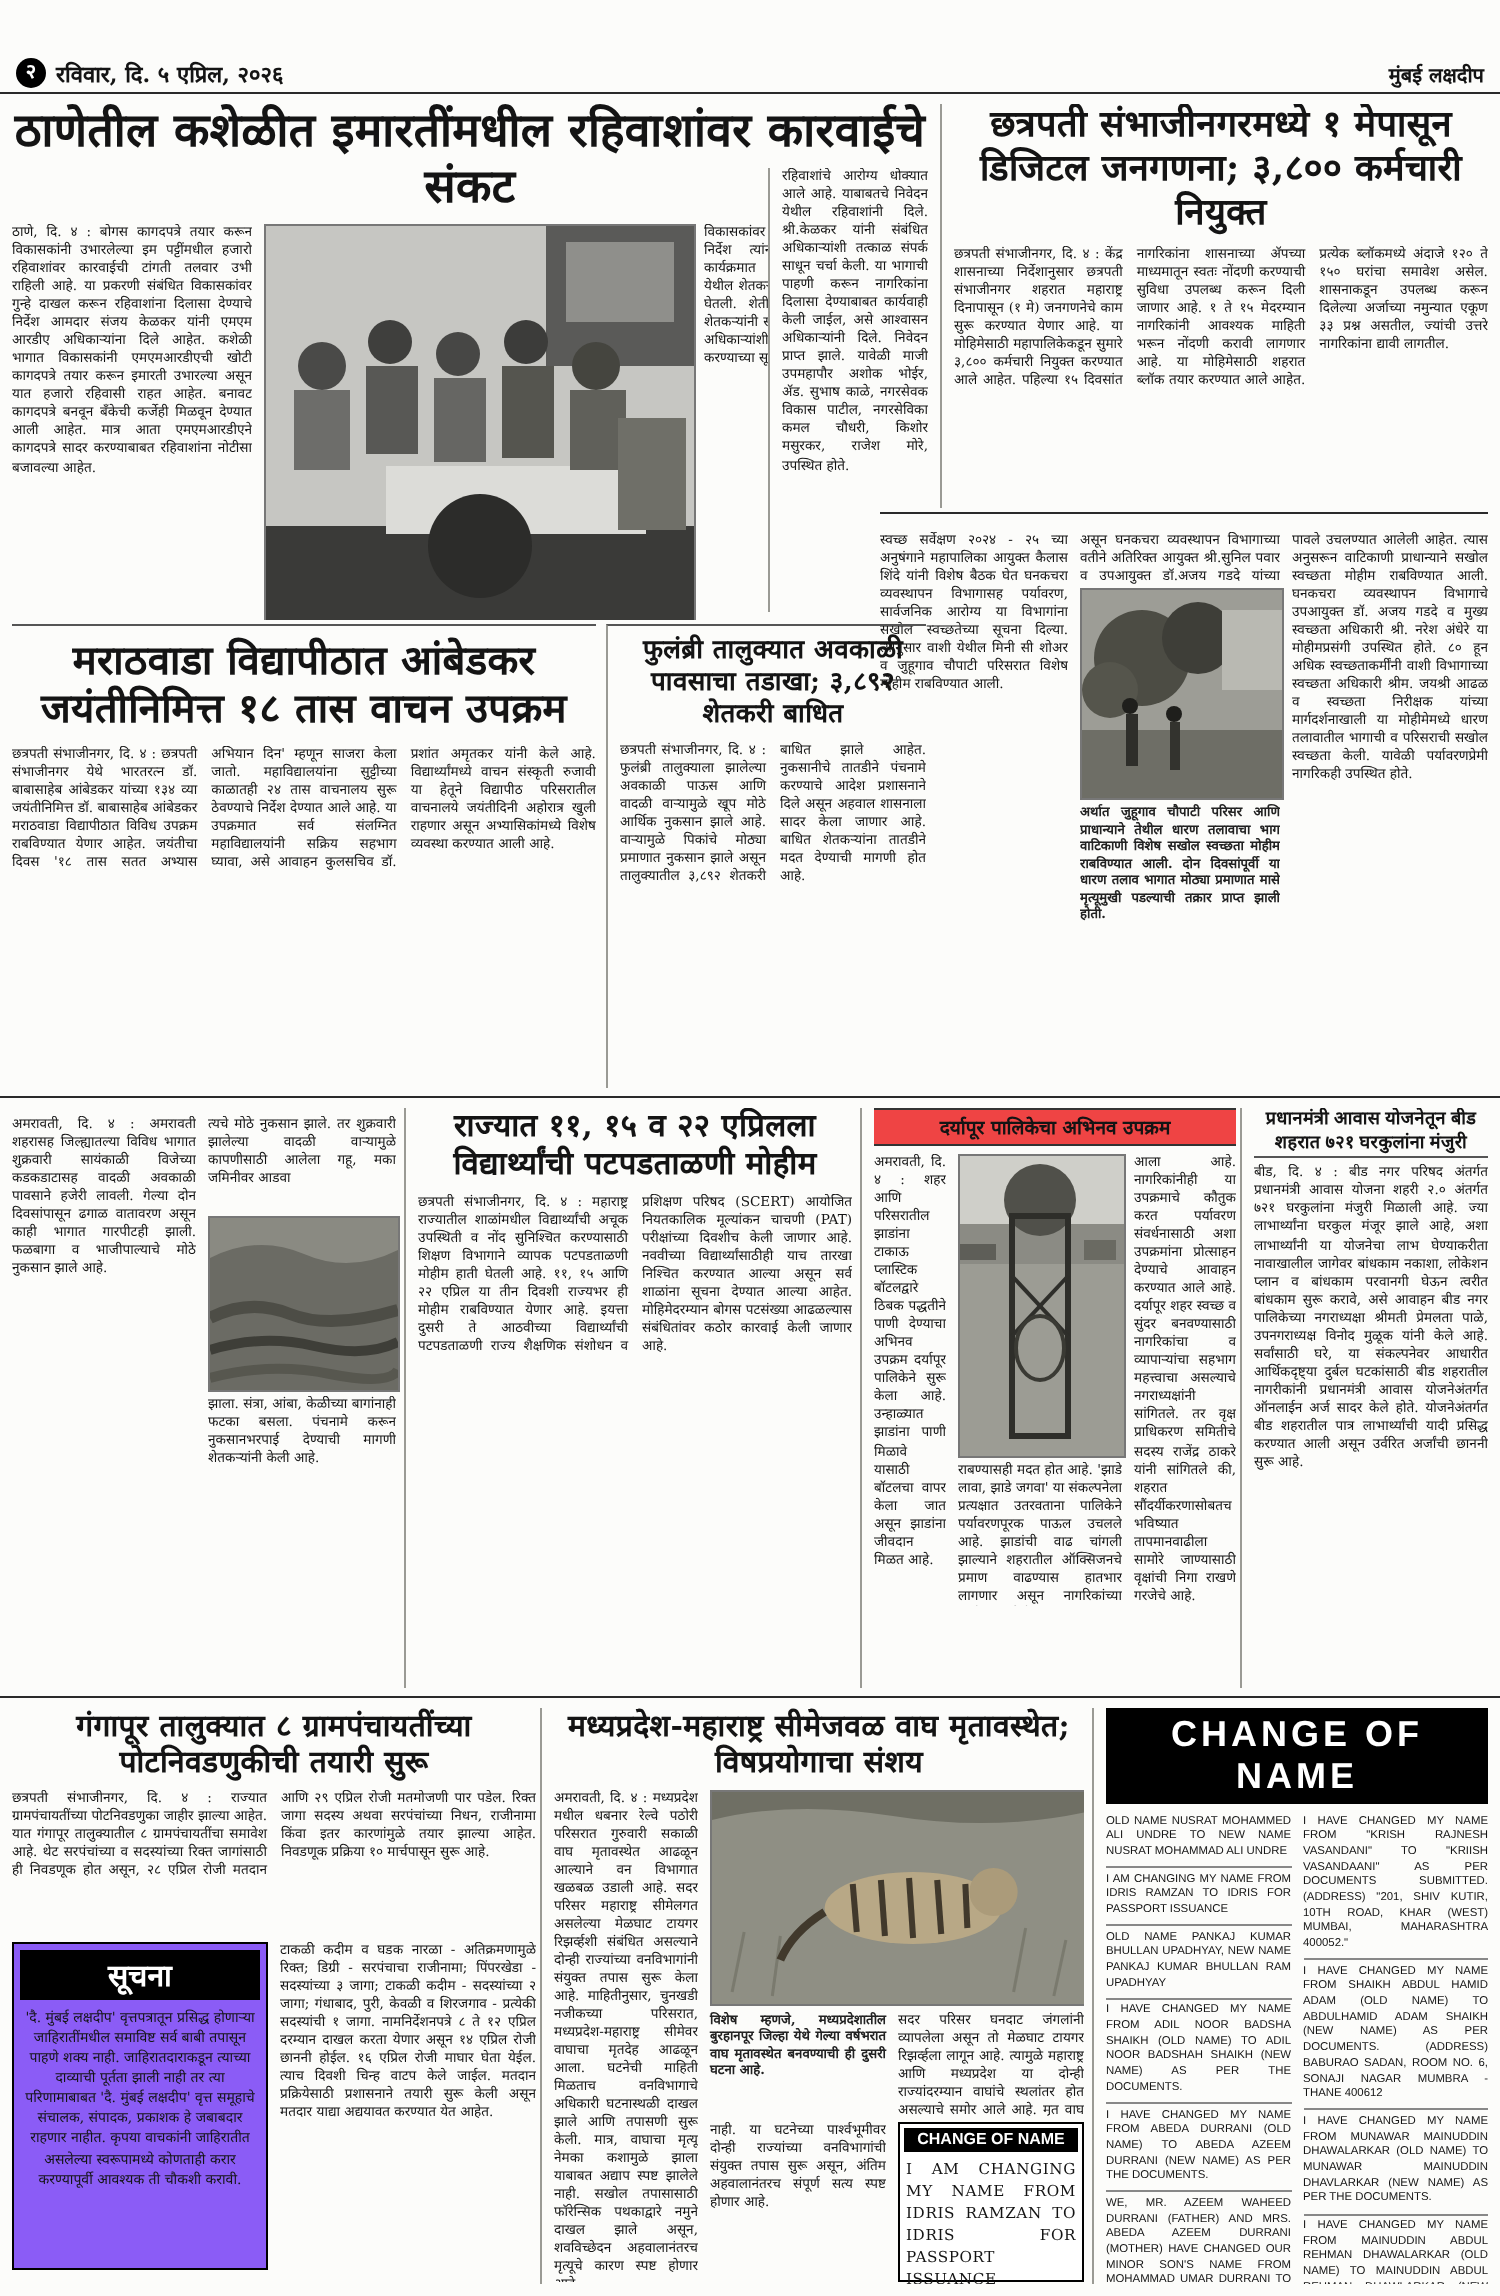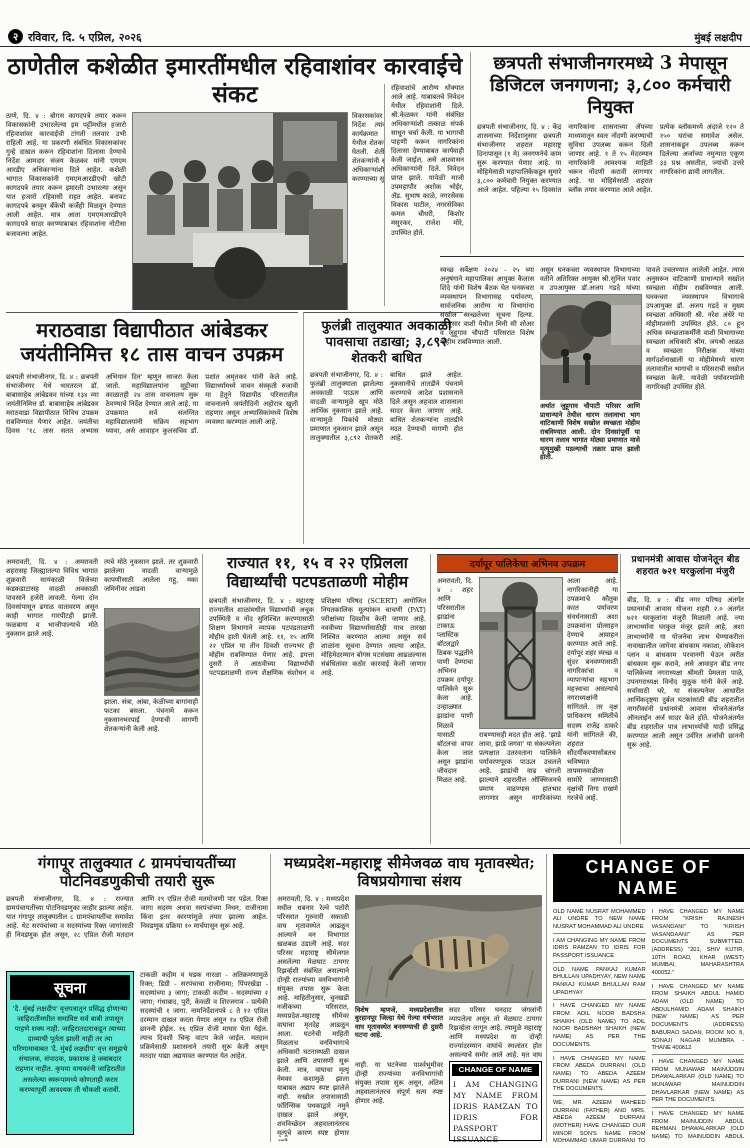--- a/index.html
+++ b/index.html
@@ -21,32 +21,32 @@
   .art{position:absolute;overflow:hidden;box-sizing:border-box;}
   .hl{font-weight:bold;text-align:center;line-height:1.22;letter-spacing:.2px;}
   .hl-a{font-size:23px;}
   .hl-b{font-size:18px;}
   .hl-c{font-size:17px;}
   .hl-d{font-size:20px;}
   .hl-e{font-size:13px;}
   .hl-f{font-size:15.5px;}
   .hl-sm{font-size:9px;line-height:1.3;}
   .kicker{font-size:9.5px;font-weight:bold;text-align:center;border-top:1px solid #333;border-bottom:1px solid #333;
-    padding:2px 0;margin-bottom:3px;background:#c2410c;}
+    padding:2px 0;margin-bottom:3px;background:#ef4444;}
   .bt{font-size:6.8px;line-height:1.33;text-align:justify;overflow:hidden;}
   .cols2{column-count:2;column-gap:7px;}
   .cols3{column-count:3;column-gap:7px;}
   .frow{display:flex;gap:6px;}
   figure{margin:0;}
   .photo{background:#b9b9b4;border:.5px solid #777;overflow:hidden;}
   .photo svg{display:block;width:100%;height:100%;}
   .cap{font-size:6.6px;line-height:1.3;text-align:justify;font-weight:bold;color:#222;}
   .vline{border-left:1px solid #9a9a94;padding-left:6px;}
   
-  .suchana{border:1.6px solid #000;padding:3px;box-sizing:border-box;background:#5eead4;}
+  .suchana{border:1.6px solid #000;padding:3px;box-sizing:border-box;background:#8b5cf6;}
   .suchana-title{background:#000;color:#fff;font-size:15px;font-weight:bold;text-align:center;padding:2px 0 3px;}
   .suchana-body{font-size:7px;line-height:1.45;text-align:center;padding:4px 2px;}
   
   .con-banner{background:#000;color:#fff;font-family:"Liberation Sans",sans-serif;font-weight:bold;
     font-size:18px;text-align:center;letter-spacing:2px;padding:3px 0;}
   .con-list{column-count:2;column-gap:6px;margin-top:3px;}
   .con-item{font-family:"Liberation Sans",sans-serif;font-size:5.7px;line-height:1.35;text-align:justify;
     border-bottom:.8px solid #888;padding:2.5px 0;break-inside:avoid;}
   .con-small{border:1.2px solid #000;box-sizing:border-box;background:#fff;padding:2px;}
   .con-small-title{background:#000;color:#fff;font-family:"Liberation Sans",sans-serif;font-weight:bold;
@@ -92,21 +92,21 @@
         </svg>
       </figure>
 
     </div>
     <div class="bt" style="flex:1;">विकासकांवर गुन्हे दाखल करा, असे स्पष्ट निर्देश त्यांनी अधिकाऱ्यांना दिले. या कार्यक्रमात ठाण्यात राहणाऱ्या धामाश्रित येथील शेतकऱ्यांनी आमदार केळकर यांची भेट घेतली. शेतीचा मोबदला मिळावा यासाठी शेतकऱ्यांनी साकडे घातले. यावेळी आमदारांनी अधिकाऱ्यांशी चर्चा करून तातडीने कार्यवाही करण्याच्या सूचना दिल्या.</div>
   </div>
 </div>
 <div class="art bt vline" style="left:384px;top:84px;width:80px;height:222px;background:#fcfcfa;">रहिवाशांचे आरोग्य धोक्यात आले आहे. याबाबतचे निवेदन येथील रहिवाशांनी दिले. श्री.केळकर यांनी संबंधित अधिकाऱ्यांशी तत्काळ संपर्क साधून चर्चा केली. या भागाची पाहणी करून नागरिकांना दिलासा देण्याबाबत कार्यवाही केली जाईल, असे आश्वासन अधिकाऱ्यांनी दिले. निवेदन प्राप्त झाले. यावेळी माजी उपमहापौर अशोक भोईर, ॲड. सुभाष काळे, नगरसेवक विकास पाटील, नगरसेविका कमल चौधरी, किशोर मसुरकर, राजेश मोरे, उपस्थित होते.</div>
 
 <div class="art vline" style="left:470px;top:52px;width:274px;height:202px;">
-  <div class="hl hl-b">छत्रपती संभाजीनगरमध्ये 3 मेपासून डिजिटल जनगणना; ३,८०० कर्मचारी नियुक्त</div>
+  <div class="hl hl-b">छत्रपती संभाजीनगरमध्ये १ मेपासून डिजिटल जनगणना; ३,८०० कर्मचारी नियुक्त</div>
   <div class="bt cols3" style="margin-top:5px;height:140px;">छत्रपती संभाजीनगर, दि. ४ : केंद्र शासनाच्या निर्देशानुसार छत्रपती संभाजीनगर शहरात महाराष्ट्र दिनापासून (१ मे) जनगणनेचे काम सुरू करण्यात येणार आहे. या मोहिमेसाठी महापालिकेकडून सुमारे ३,८०० कर्मचारी नियुक्त करण्यात आले आहेत. पहिल्या १५ दिवसांत नागरिकांना शासनाच्या ॲपच्या माध्यमातून स्वतः नोंदणी करण्याची सुविधा उपलब्ध करून दिली जाणार आहे. १ ते १५ मेदरम्यान नागरिकांनी आवश्यक माहिती भरून नोंदणी करावी लागणार आहे. या मोहिमेसाठी शहरात ब्लॉक तयार करण्यात आले आहेत. प्रत्येक ब्लॉकमध्ये अंदाजे १२० ते १५० घरांचा समावेश असेल. शासनाकडून उपलब्ध करून दिलेल्या अर्जाच्या नमुन्यात एकूण ३३ प्रश्न असतील, ज्यांची उत्तरे नागरिकांना द्यावी लागतील.</div>
 </div>
 
 <div class="art" style="left:440px;top:256px;width:304px;height:290px;border-top:1.2px solid #2a2a2a;padding-top:4px;">
   <div class="frow" style="margin-top:5px;height:228px;">
     <div class="bt" style="width:94px;">स्वच्छ सर्वेक्षण २०२४ - २५ च्या अनुषंगाने महापालिका आयुक्त कैलास शिंदे यांनी विशेष बैठक घेत घनकचरा व्यवस्थापन विभागासह पर्यावरण, सार्वजनिक आरोग्य या विभागांना सखोल स्वच्छतेच्या सूचना दिल्या. त्यानुसार वाशी येथील मिनी सी शोअर व जुहूगाव चौपाटी परिसरात विशेष मोहीम राबविण्यात आली.</div>
     <div style="width:100px;">
       <div class="bt" style="height:26px;">असून घनकचरा व्यवस्थापन विभागाच्या वतीने अतिरिक्त आयुक्त श्री.सुनिल पवार व उपआयुक्त डॉ.अजय गडदे यांच्या नियंत्रणाखाली वाशी सेक्टर १० येथील मिनी सी शोअर</div>
       <figure class="photo" style="width:100px;height:104px;margin-top:2px;">
         <svg viewBox="0 0 100 104" preserveAspectRatio="none">
@@ -184,21 +184,21 @@
           <rect x="62" y="42" width="16" height="10" fill="#6a6a62"></rect>
         </svg>
       </figure>
       <div class="bt" style="height:72px;margin-top:2px;">राबण्यासही मदत होत आहे. 'झाडे लावा, झाडे जगवा' या संकल्पनेला प्रत्यक्षात उतरवताना पालिकेने पर्यावरणपूरक पाऊल उचलले आहे. झाडांची वाढ चांगली झाल्याने शहरातील ऑक्सिजनचे प्रमाण वाढण्यास हातभार लागणार असून नागरिकांच्या आरोग्यासाठीही हा उपक्रम फायदेशीर ठरत आहे.</div>
     </div>
     <div class="bt" style="flex:1;">आला आहे. नागरिकांनीही या उपक्रमाचे कौतुक करत पर्यावरण संवर्धनासाठी अशा उपक्रमांना प्रोत्साहन देण्याचे आवाहन करण्यात आले आहे. दर्यापूर शहर स्वच्छ व सुंदर बनवण्यासाठी नागरिकांचा व व्यापाऱ्यांचा सहभाग महत्त्वाचा असल्याचे नगराध्यक्षांनी सांगितले. तर वृक्ष प्राधिकरण समितीचे सदस्य राजेंद्र ठाकरे यांनी सांगितले की, शहरात सौंदर्यीकरणासोबतच भविष्यात तापमानवाढीला सामोरे जाण्यासाठी वृक्षांची निगा राखणे गरजेचे आहे.</div>
   </div>
 </div>
 
 <div class="art vline" style="left:620px;top:554px;width:124px;height:290px;">
-  <div class="hl hl-sm" style="border-bottom:.8px solid #555;padding-bottom:15px;">प्रधानमंत्री आवास योजनेतून बीड शहरात ७२१ घरकुलांना मंजुरी</div>
+  <div class="hl hl-sm" style="border-bottom:.8px solid #555;padding-bottom:1px;font-family:Liberation Serif, serif;">प्रधानमंत्री आवास योजनेतून बीड शहरात ७२१ घरकुलांना मंजुरी</div>
   <div class="bt" style="margin-top:3px;height:252px;">बीड, दि. ४ : बीड नगर परिषद अंतर्गत प्रधानमंत्री आवास योजना शहरी २.० अंतर्गत ७२१ घरकुलांना मंजुरी मिळाली आहे. ज्या लाभार्थ्यांना घरकुल मंजूर झाले आहे, अशा लाभार्थ्यांनी या योजनेचा लाभ घेण्याकरीता नावाखालील जागेवर बांधकाम नकाशा, लोकेशन प्लान व बांधकाम परवानगी घेऊन त्वरीत बांधकाम सुरू करावे, असे आवाहन बीड नगर पालिकेच्या नगराध्यक्षा श्रीमती प्रेमलता पाळे, उपनगराध्यक्ष विनोद मुळूक यांनी केले आहे. सर्वांसाठी घरे, या संकल्पनेवर आधारीत आर्थिकदृष्ट्या दुर्बल घटकांसाठी बीड शहरातील नागरीकांनी प्रधानमंत्री आवास योजनेअंतर्गत ऑनलाईन अर्ज सादर केले होते. योजनेअंतर्गत बीड शहरातील पात्र लाभार्थ्यांची यादी प्रसिद्ध करण्यात आली असून उर्वरित अर्जांची छाननी सुरू आहे.</div>
 </div>
 
 <div class="rule" style="top:848px;"></div>
 
 <div class="art" style="left:6px;top:854px;width:262px;height:288px;">
   <div class="hl" style="font-size:15px;">गंगापूर तालुक्यात ८ ग्रामपंचायतींच्या पोटनिवडणुकीची तयारी सुरू</div>
   <div class="bt cols2" style="margin-top:4px;height:72px;">छत्रपती संभाजीनगर, दि. ४ : राज्यात ग्रामपंचायतींच्या पोटनिवडणुका जाहीर झाल्या आहेत. यात गंगापूर तालुक्यातील ८ ग्रामपंचायतींचा समावेश आहे. थेट सरपंचांच्या व सदस्यांच्या रिक्त जागांसाठी ही निवडणूक होत असून, २८ एप्रिल रोजी मतदान आणि २९ एप्रिल रोजी मतमोजणी पार पडेल. रिक्त जागा सदस्य अथवा सरपंचांच्या निधन, राजीनामा किंवा इतर कारणांमुळे तयार झाल्या आहेत. निवडणूक प्रक्रिया १० मार्चपासून सुरू आहे.</div>
   <div class="frow" style="margin-top:4px;height:166px;">
     <div class="suchana" style="width:128px;height:164px;">

